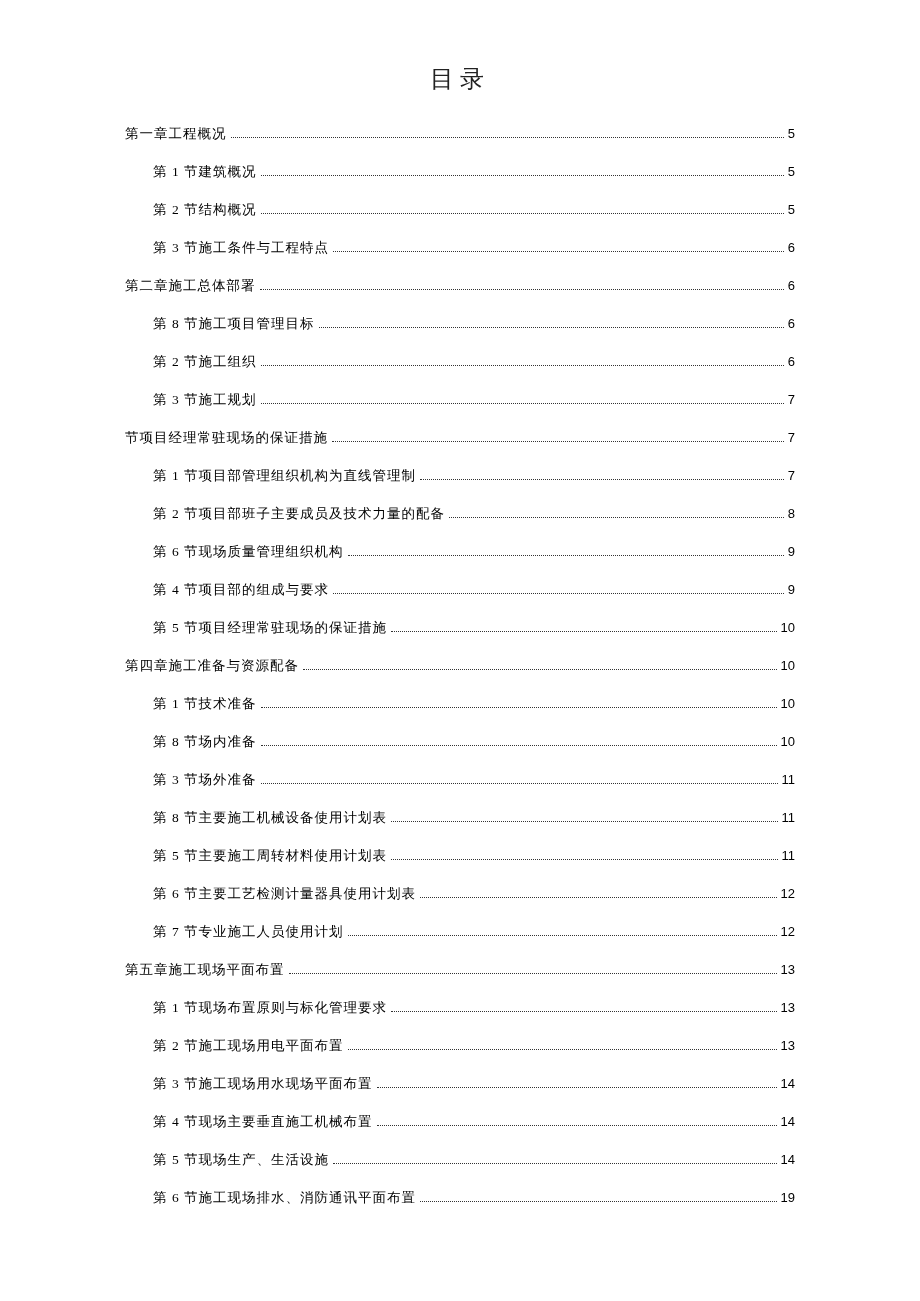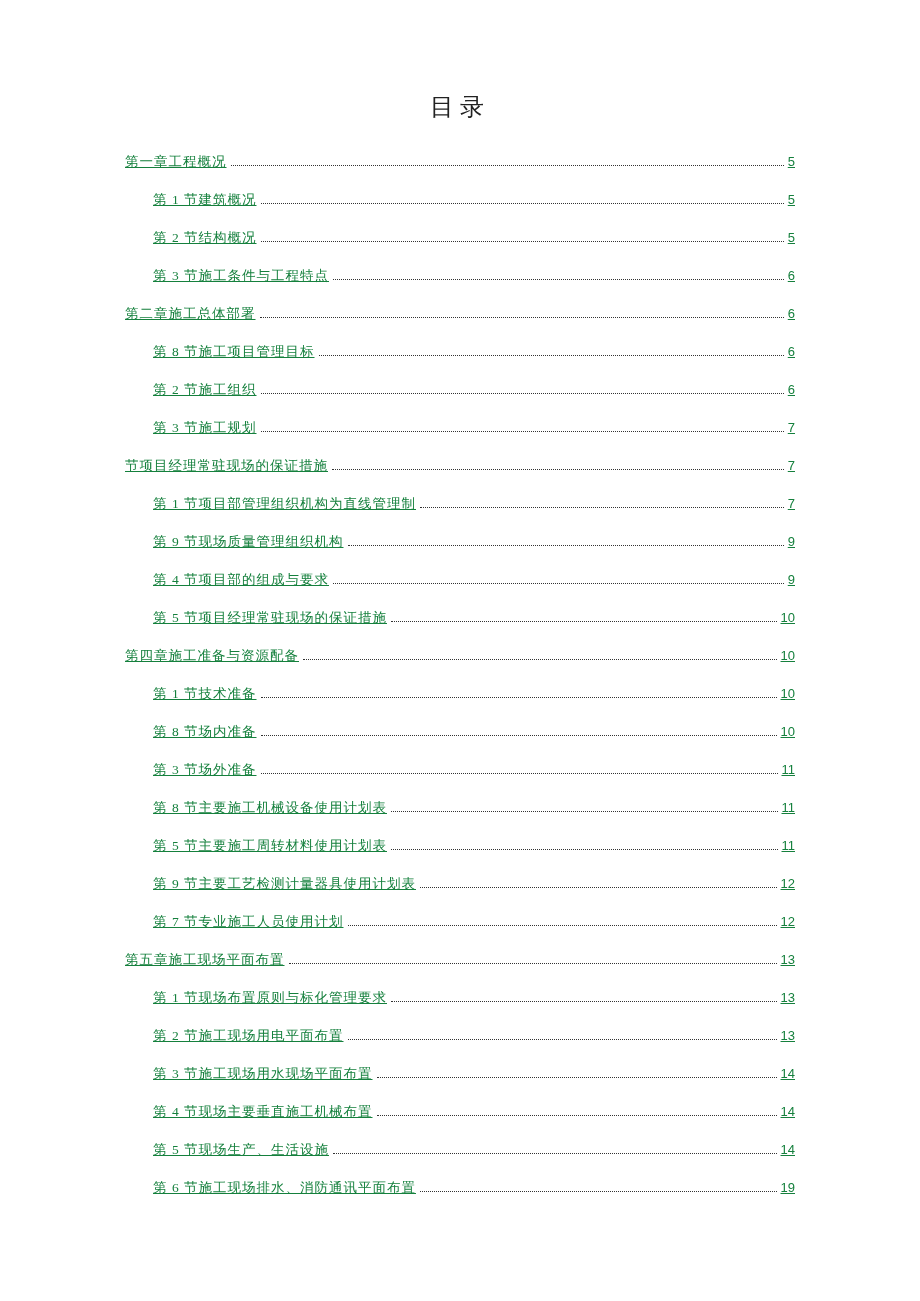--- a/index.html
+++ b/index.html
@@ -5,38 +5,37 @@
     body {
       margin: 0;
       padding: 0;
       background: #ffffff;
       font-family: "SimSun", "宋体", serif;
       width: 920px;
       height: 1301px;
       color: #333333;
     }
     .page {
-      padding: 75px 125px 40px 125px;
+      padding: 47px 125px 40px 125px;
     }
     .title {
       text-align: center;
       font-size: 24px;
       font-weight: normal;
       margin-bottom: 32px;
       letter-spacing: 6px;
       color: #222;
     }
     .toc-entry {
       display: flex;
       align-items: baseline;
       font-size: 13.5px;
       line-height: 1;
       margin-bottom: 24px;
-      color: #15803d;
-      text-decoration: underline;
+      color: #000000;
     }
     .toc-entry.level-1 {
       margin-left: 0;
     }
     .toc-entry.level-2 {
       margin-left: 28px;
       justify-content: flex-end;
     }
     .toc-label {
       white-space: nowrap;
@@ -104,21 +103,26 @@
         <span class="toc-label">节项目经理常驻现场的保证措施</span>
         <span class="toc-dots"></span>
         <span class="toc-page">7</span>
       </div>
       <div class="toc-entry level-2">
         <span class="toc-label">第 1 节项目部管理组织机构为直线管理制</span>
         <span class="toc-dots"></span>
         <span class="toc-page">7</span>
       </div>
       <div class="toc-entry level-2">
-        <span class="toc-label">第 9 节现场质量管理组织机构</span>
+        <span class="toc-label">第 2 节项目部班子主要成员及技术力量的配备</span>
+        <span class="toc-dots"></span>
+        <span class="toc-page">8</span>
+      </div>
+      <div class="toc-entry level-2">
+        <span class="toc-label">第 6 节现场质量管理组织机构</span>
         <span class="toc-dots"></span>
         <span class="toc-page">9</span>
       </div>
       <div class="toc-entry level-2">
         <span class="toc-label">第 4 节项目部的组成与要求</span>
         <span class="toc-dots"></span>
         <span class="toc-page">9</span>
       </div>
       <div class="toc-entry level-2">
         <span class="toc-label">第 5 节项目经理常驻现场的保证措施</span>
@@ -149,21 +153,21 @@
         <span class="toc-label">第 8 节主要施工机械设备使用计划表</span>
         <span class="toc-dots"></span>
         <span class="toc-page">11</span>
       </div>
       <div class="toc-entry level-2">
         <span class="toc-label">第 5 节主要施工周转材料使用计划表</span>
         <span class="toc-dots"></span>
         <span class="toc-page">11</span>
       </div>
       <div class="toc-entry level-2">
-        <span class="toc-label">第 9 节主要工艺检测计量器具使用计划表</span>
+        <span class="toc-label">第 6 节主要工艺检测计量器具使用计划表</span>
         <span class="toc-dots"></span>
         <span class="toc-page">12</span>
       </div>
       <div class="toc-entry level-2">
         <span class="toc-label">第 7 节专业施工人员使用计划</span>
         <span class="toc-dots"></span>
         <span class="toc-page">12</span>
       </div>
       <div class="toc-entry level-1">
         <span class="toc-label">第五章施工现场平面布置</span>

